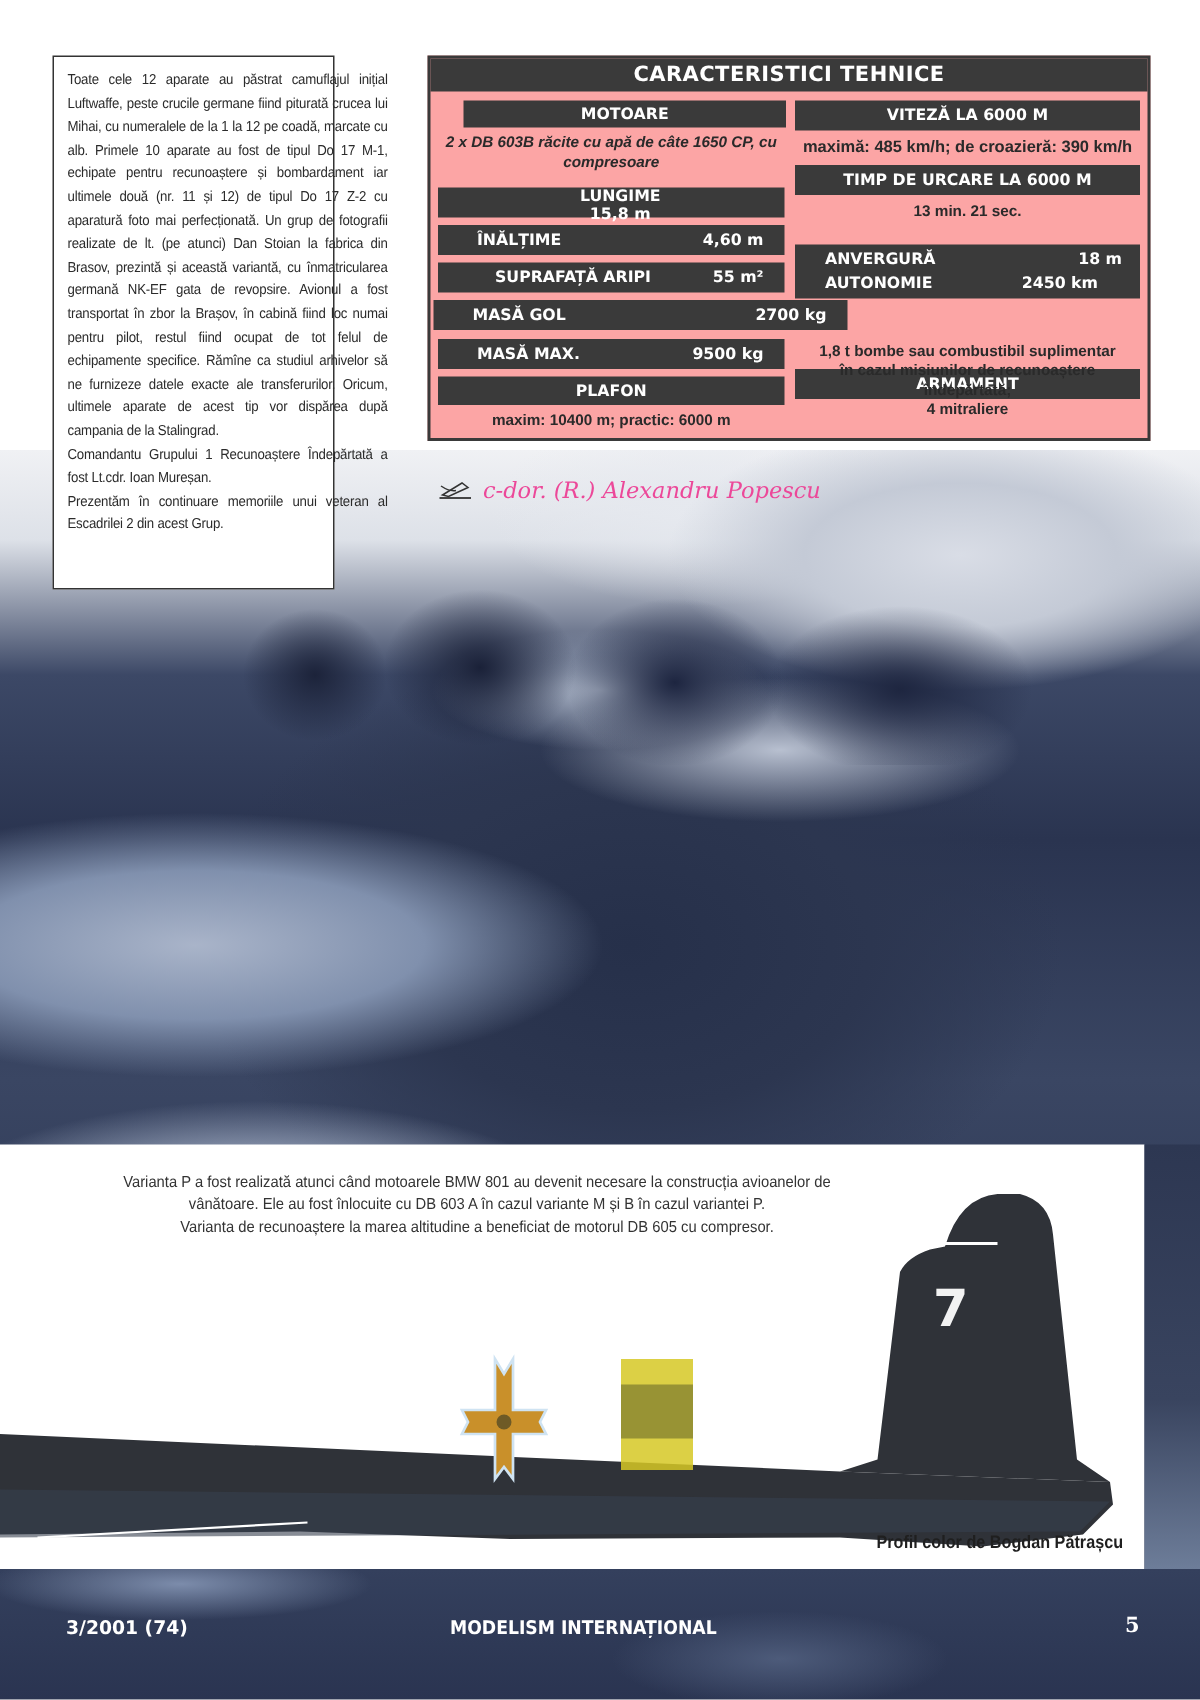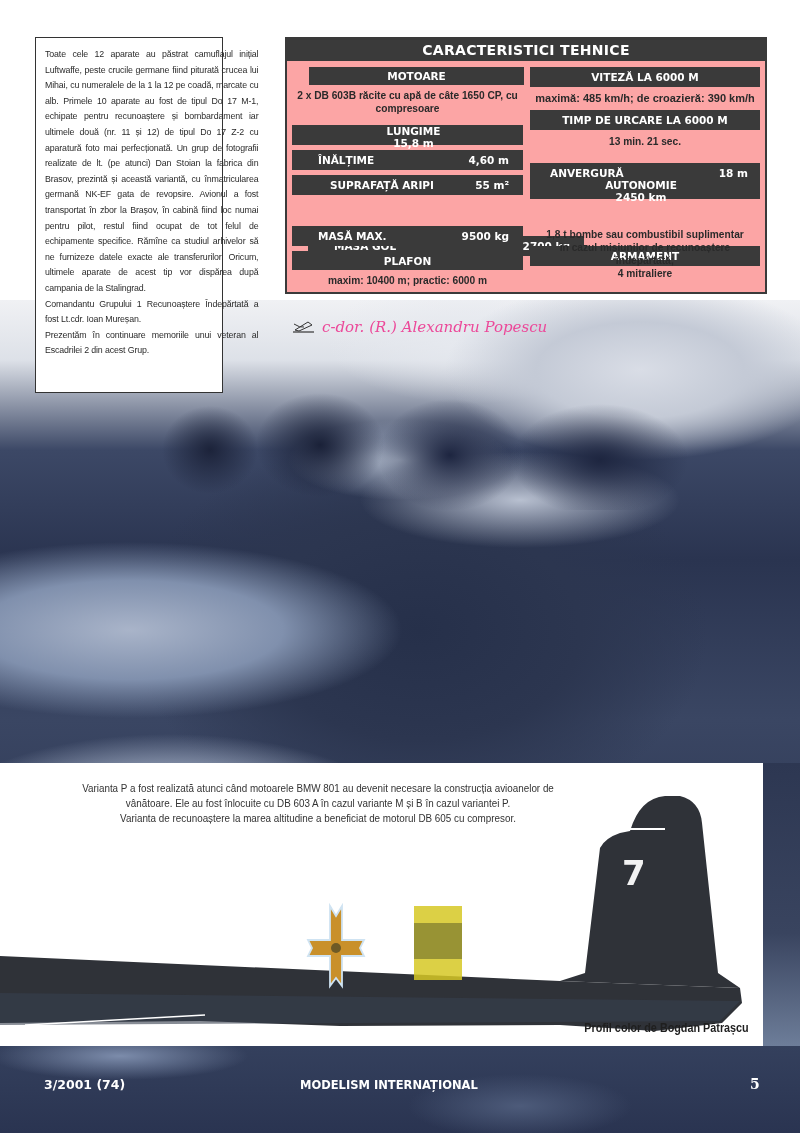--- a/index.html
+++ b/index.html
@@ -127,35 +127,35 @@
   <p>Comandantu Grupului 1 Recunoaștere Îndepărtată a fost Lt.cdr. Ioan Mureșan.</p>
   <p>Prezentăm în continuare memoriile unui veteran al Escadrilei 2 din acest Grup.</p>
 </div>
 
 <div class="spec">
   <div class="spec-title">CARACTERISTICI TEHNICE</div>
 
   <div class="bar center" style="left:5px; top:28px; width:215px; height:18px;margin-left:17px;">
     <span>MOTOARE</span>
   </div>
-  <div class="val" style="left:0px; top:50px; width:241px;">2 x DB 603B răcite cu apă de câte 1650 CP, cu compresoare</div>
+  <div class="val" style="left:0px; top:50px; width:241px;font-style:italic;">2 x DB 603B răcite cu apă de câte 1650 CP, cu compresoare</div>
 
   <div class="bar split" style="left:5px; top:86px; width:231px; height:20px;flex-direction:column;">
     <span>LUNGIME</span>
     <span>15,8 m</span>
   </div>
   <div class="bar split" style="left:5px; top:111px; width:231px; height:20px;">
     <span>ÎNĂLȚIME</span>
     <span>4,60 m</span>
   </div>
   <div class="bar split" style="left:5px; top:136px; width:231px; height:20px; padding-left:38px;">
     <span>SUPRAFAȚĂ ARIPI</span>
     <span>55 m²</span>
   </div>
-  <div class="bar split" style="left:21px; top:161px; width:276px; height:20px;margin-top:36px;">
+  <div class="bar split" style="left:2px; top:161px; width:276px; height:20px;">
     <span>MASĂ GOL</span>
     <span>2700 kg</span>
   </div>
   <div class="bar split" style="left:5px; top:187px; width:231px; height:20px;">
     <span>MASĂ MAX.</span>
     <span>9500 kg</span>
   </div>
   <div class="bar center" style="left:5px; top:212px; width:231px; height:19px;">
     <span>PLAFON</span>
   </div>
@@ -168,21 +168,21 @@
 
   <div class="bar center" style="left:243px; top:71px; width:230px; height:20px;">
     <span>TIMP DE URCARE LA 6000 M</span>
   </div>
   <div class="val" style="left:238px; top:96px; width:240px;">13 min. 21 sec.</div>
 
   <div class="bar split" style="left:243px; top:124px; width:230px; height:20px; padding-left:20px; padding-right:12px;">
     <span>ANVERGURĂ</span>
     <span>18 m</span>
   </div>
-  <div class="bar split" style="left:243px; top:140px; width:230px; height:20px; padding-left:20px; padding-right:28px;flex-direction:column;">
+  <div class="bar split" style="left:243px; top:140px; width:230px; height:20px; padding-left:20px; padding-right:28px;">
     <span>AUTONOMIE</span>
     <span>2450 km</span>
   </div>
   <div class="bar center" style="left:243px; top:165px; width:230px; height:20px;margin-top:42px;">
     <span>ARMAMENT</span>
   </div>
   <div class="val" style="left:238px; top:189px; width:240px;">
     <div>1,8 t bombe sau combustibil suplimentar</div>
     <div>în cazul misiunilor de recunoaștere</div>
     <div>îndepărtată;</div>

